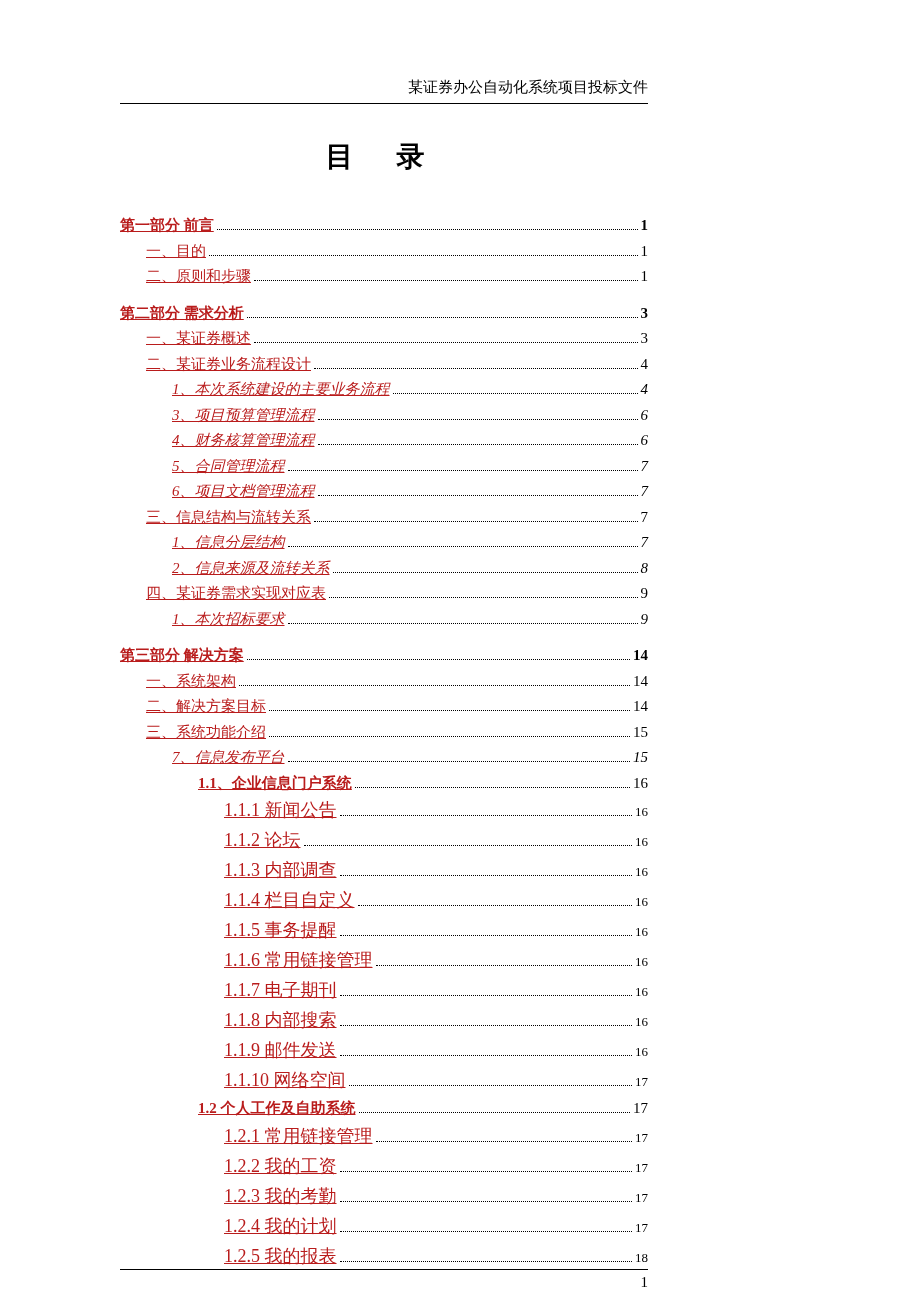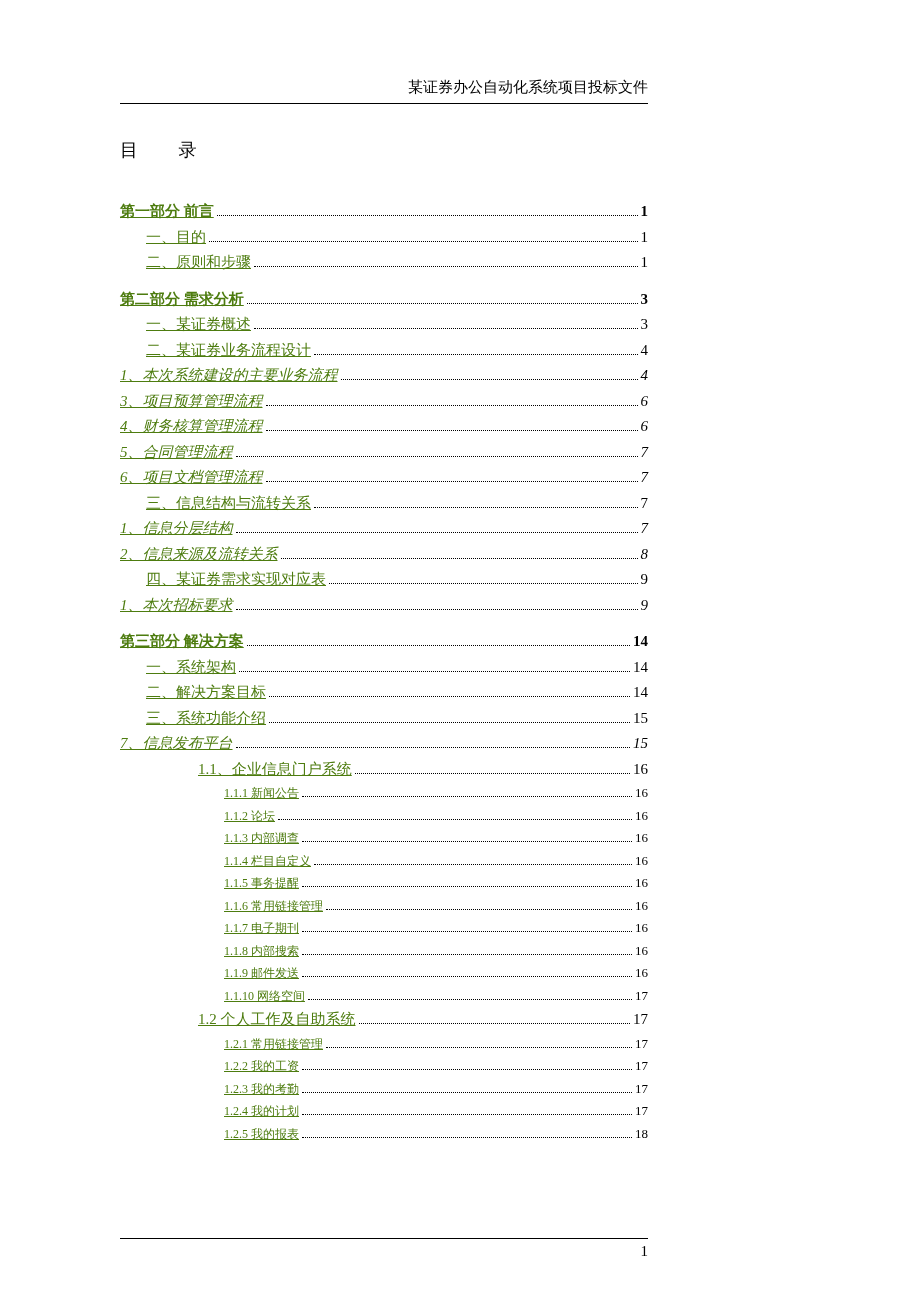--- a/index.html
+++ b/index.html
@@ -18,59 +18,59 @@
   }
   .header {
     text-align: right;
     font-size: 15px;
     color: #000;
     padding-bottom: 6px;
     border-bottom: 1.5px solid #000;
     margin-bottom: 34px;
   }
   .title {
-    text-align: left;
-    font-size: 18px;
-    font-weight: normal;
+    text-align: center;
+    font-size: 28px;
+    font-weight: bold;
     letter-spacing: 18px;
     margin-bottom: 38px;
   }
   .toc { font-size: 15px; }
   .toc-row {
     display: flex;
     align-items: baseline;
     margin: 3px 0;
     line-height: 1.5;
   }
   .toc-label {
-    color: #4d7c0f;
+    color: #b91c1c;
     text-decoration: underline;
     white-space: nowrap;
   }
   .toc-dots {
     flex: 1;
     border-bottom: 1.5px dotted #000;
     margin: 0 3px 3px 3px;
     height: 1px;
   }
   .toc-page {
     white-space: nowrap;
     color: #000;
   }
   .l0 { margin-left: 0; }
   .l1 { margin-left: 26px; }
-  .l2 { }
+  .l2 { margin-left: 52px; }
   .l3 { margin-left: 78px; }
   .l4 { margin-left: 104px; }
   .bold > .toc-label { font-weight: bold; }
   .bold > .toc-page { font-weight: bold; }
   .italic > .toc-label { font-style: italic; font-family: "KaiTi","楷体",serif; }
   .italic > .toc-page { font-style: italic; font-family: "KaiTi","楷体",serif; }
-  .l3bold > .toc-label { font-weight: normal; }
-  .small > .toc-label { font-size: 12px; text-align: right; }
+  .l3bold > .toc-label { font-weight: bold; }
+  .small > .toc-label { font-size: 18px; text-align: right; }
   .small > .toc-page { font-size: 13px; }
   .section-gap { margin-top: 14px; }
   .footer {
     position: absolute;
     right: 106px;
     bottom: 42px;
     font-size: 15px;
     border-top: 1px solid #000;
     width: calc(100% - 226px);
     text-align: right;

